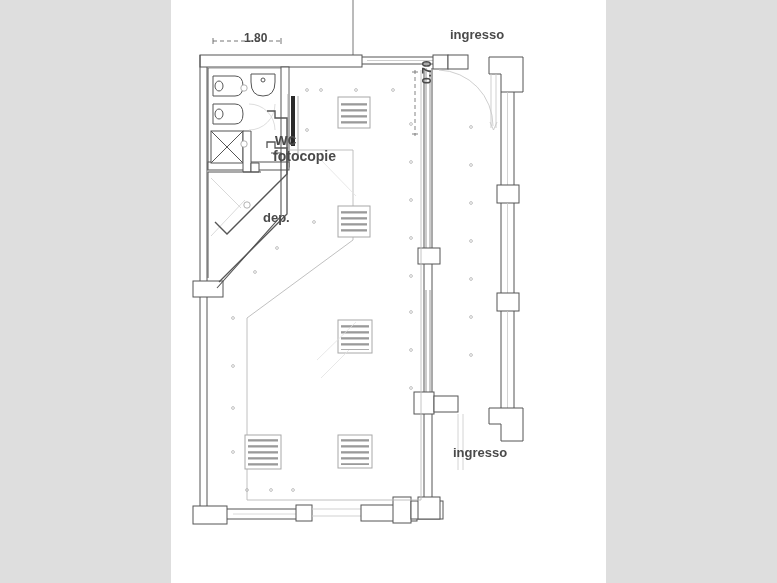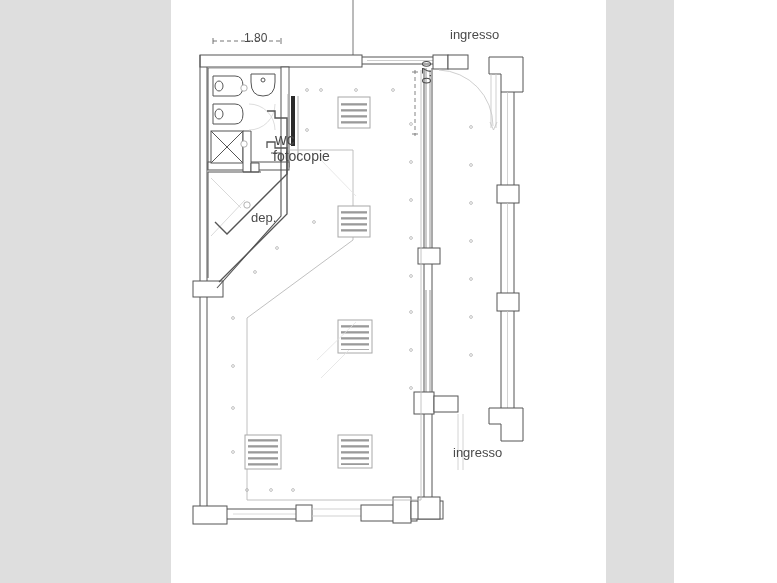--- a/index.html
+++ b/index.html
@@ -9,23 +9,24 @@
     background: #ffffff;
   }
   body {
     width: 777px;
     height: 583px;
     overflow: hidden;
     font-family: "Liberation Sans", sans-serif;
   }
   #page {
     position: relative;
-    width: 674px;
+    width: 777px;
     height: 583px;
     background: #f97316;
+    font-weight: bold;
   }
   .matte {
     position: absolute;
     top: 0;
     bottom: 0;
     background: #dedede;
   }
   #matte-left  { left: 0;  width: 171px; }
   #matte-right { right: 0; width: 171px; }
   #canvas {
@@ -48,21 +49,21 @@
     position: absolute;
     color: #4a4a4a;
     font-family: "Liberation Sans", sans-serif;
     white-space: nowrap;
     -webkit-font-smoothing: antialiased;
   }
   #label-ingresso-top    { left: 279px; top: 27px;  font-size: 13px; }
   #label-ingresso-bottom { left: 282px; top: 445px; font-size: 13px; }
   #label-wc              { left: 104px; top: 131px; font-size: 16px; }
   #label-fotocopie       { left: 102px; top: 148px; font-size: 14px; text-align: center; }
-  #label-dep             { left: 80px;  top: 210px; font-size: 13px; text-align: right; }
+  #label-dep             { left: 92px;  top: 210px; font-size: 13px; text-align: right; }
   #label-dim-180         { left: 73px;  top: 31px;  font-size: 12px; }
   #label-dim-070 {
     left: 249px; top: 84px;
     font-size: 12px;
     transform: rotate(-90deg);
     transform-origin: left top;
   }
 </style>
 </head>
 <body>

